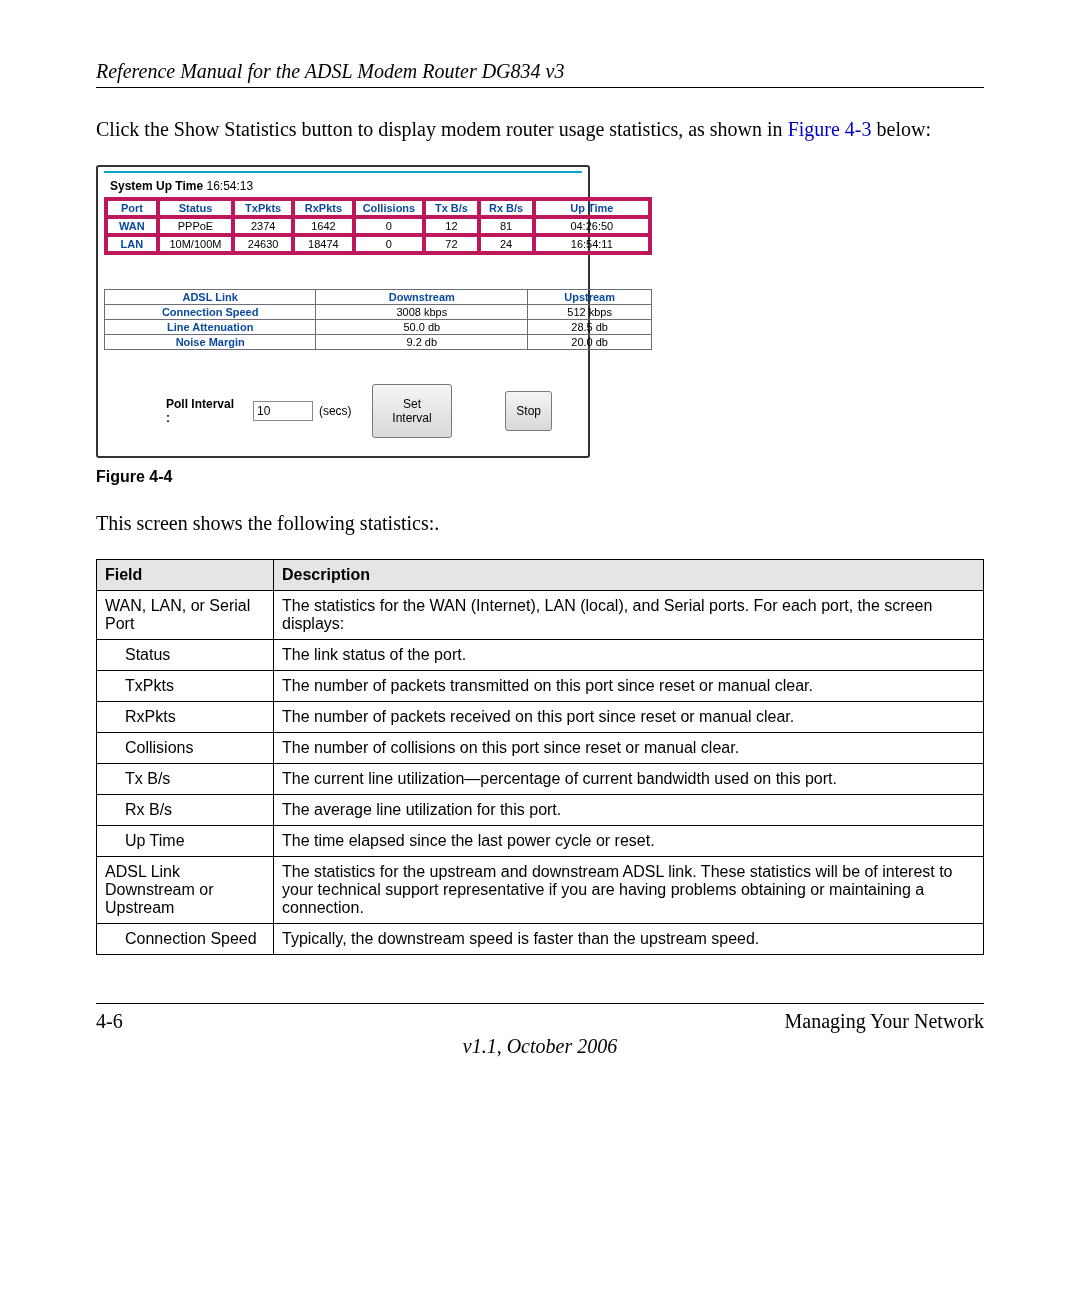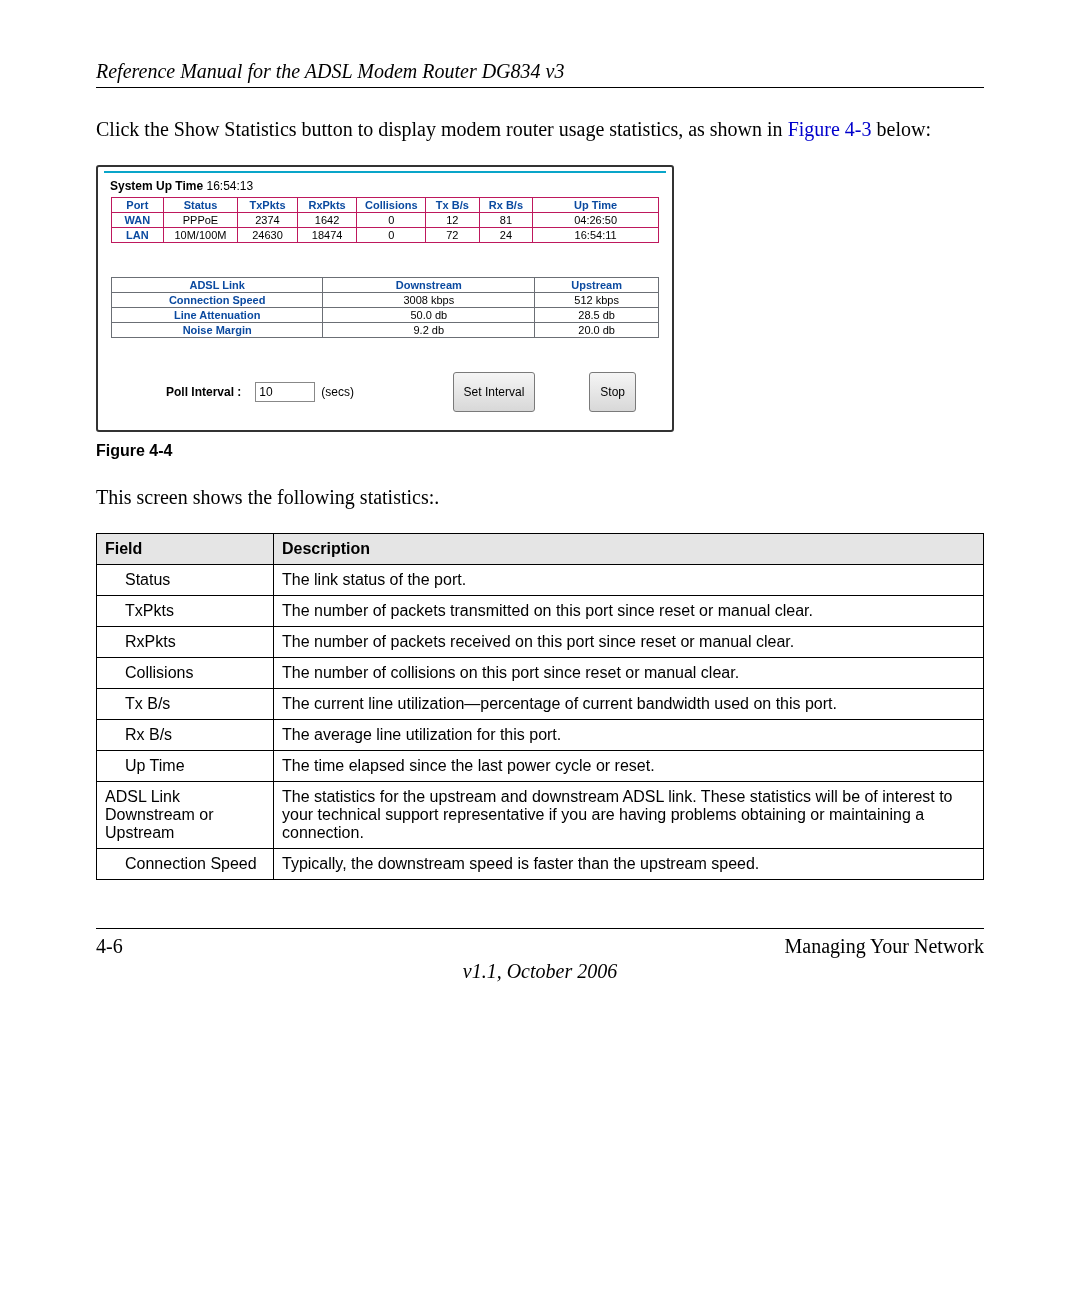--- a/index.html
+++ b/index.html
@@ -28,21 +28,21 @@
     font-size: 20px;
     line-height: 1.35;
     margin-bottom: 22px;
   }
   .fig-ref {
     color: #0000cc;
   }
 
   
   .shot {
-    width: 578px;
+    width: 494px;
     border: 2px solid #333;
     border-radius: 3px;
     background: #fff;
     font-family: Arial, Helvetica, sans-serif;
     padding: 0;
     box-sizing: border-box;
     margin-bottom: 10px;
   }
   .shot-inner { padding: 4px 6px 18px 6px; }
   .shot-top-rule {
@@ -59,21 +59,21 @@
   table.stat-table, table.adsl-table {
     border-collapse: collapse;
     font-size: 11px;
     margin: 0 auto;
   }
   table.stat-table {
     width: 548px;
     margin-bottom: 34px;
   }
   table.stat-table th, table.stat-table td {
-    border: 1px solid #be185d;
+    border: 4px solid #be185d;
     padding: 1px 4px;
     text-align: center;
     white-space: nowrap;
   }
   table.stat-table th {
     color: #0b4aa0;
     font-weight: bold;
   }
   table.stat-table td.port-label {
     color: #0b4aa0;
@@ -283,20 +283,24 @@
 
   <table class="desc">
     <tbody>
         <tr>
       <th class="col-field">Field</th>
       <th>Description</th>
     </tr>
     </tbody>
       <tbody id="desc-body">
         <tr>
+          <td>WAN, LAN, or Serial Port</td>
+          <td>The statistics for the WAN (Internet), LAN (local), and Serial ports. For each port, the screen displays:</td>
+        </tr>
+        <tr>
           <td class="subfield">Status</td>
           <td>The link status of the port.</td>
         </tr>
         <tr>
           <td class="subfield">TxPkts</td>
           <td>The number of packets transmitted on this port since reset or manual clear.</td>
         </tr>
         <tr>
           <td class="subfield">RxPkts</td>
           <td>The number of packets received on this port since reset or manual clear.</td>

